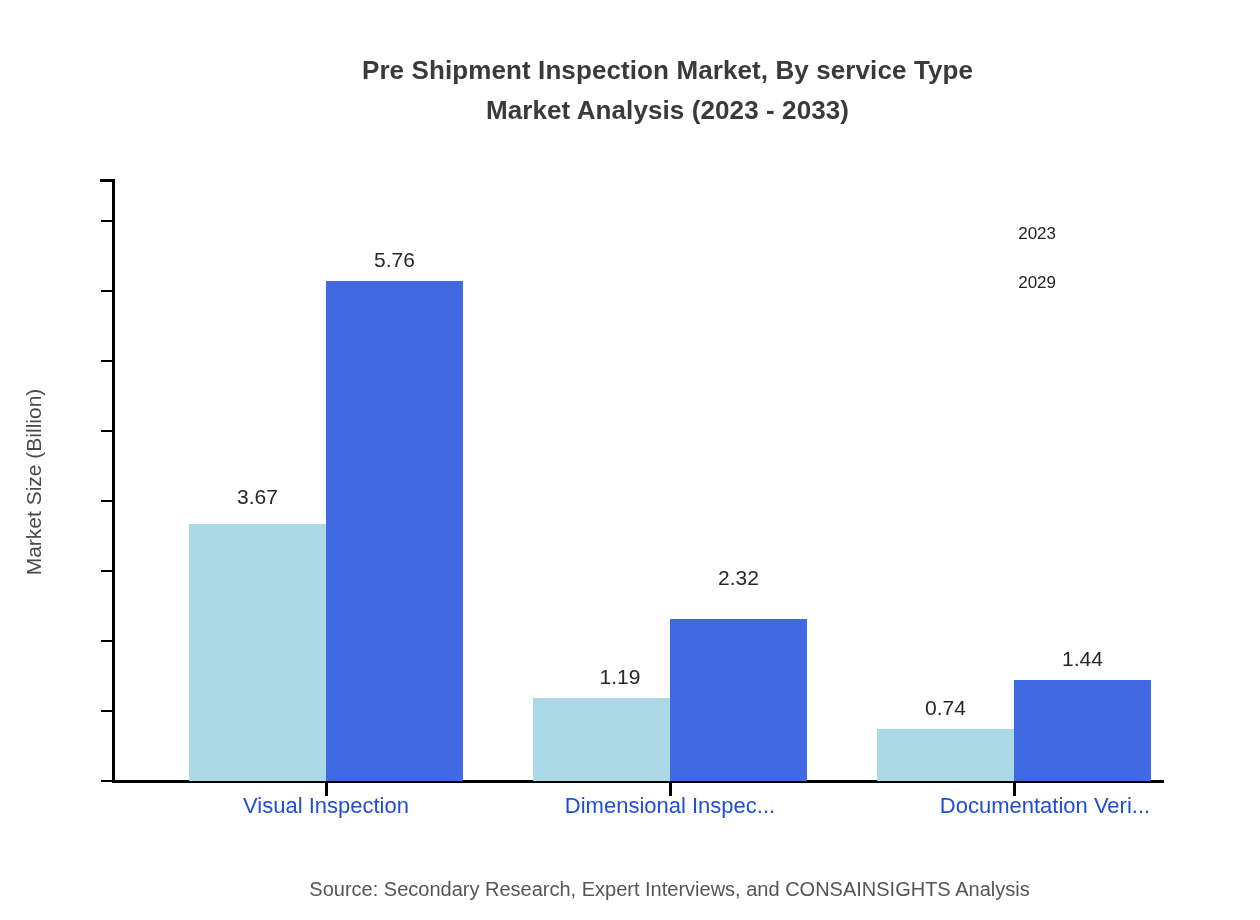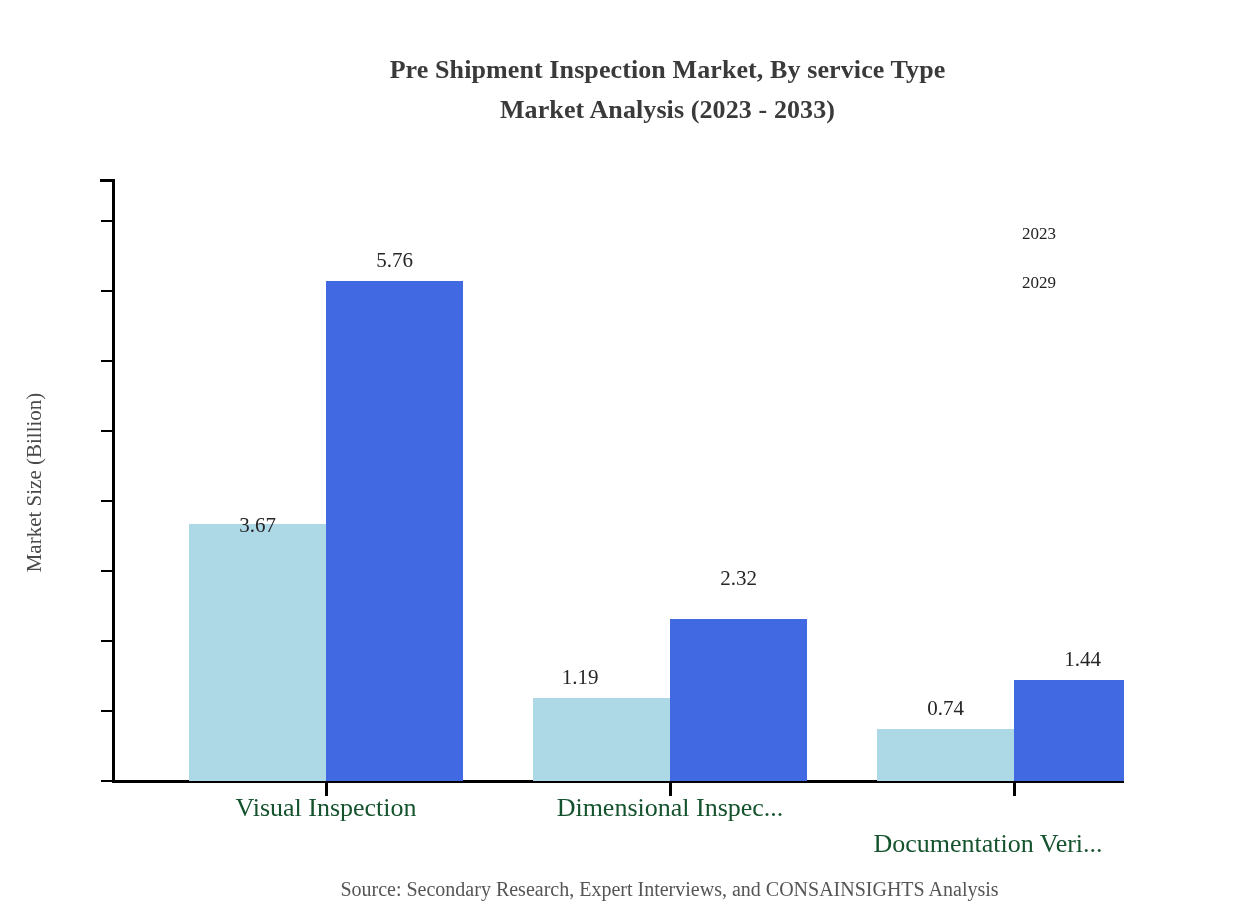--- a/index.html
+++ b/index.html
@@ -6,21 +6,22 @@
     margin: 0;
     padding: 0;
     background: #ffffff;
   }
   #root {
     position: relative;
     width: 1124px;
     height: 920px;
     background: #ffffff;
     overflow: hidden;
-    font-family: Liberation Serif, serif;
+    font-family: Liberation Sans, sans-serif;
+    padding-left: 40px;
   }
 
   
   .title-block {
     position: absolute;
     left: 0;
     top: 50px;
     width: 1335px;
     text-align: center;
     font-size: 26px;
@@ -101,22 +102,22 @@
   .xtick {
     position: absolute;
     top: 783px;
     width: 3px;
     height: 13px;
     background: #000000;
   }
   .xtick-label {
     position: absolute;
     top: 793px;
-    font-size: 26px;
-    color: #14532d;
+    font-size: 22px;
+    color: #1d4ed8;
     text-align: center;
     white-space: nowrap;
     transform: translateX(-50%);
   }
 
   
   .bar {
     position: absolute;
     bottom: 139px;   
   }
@@ -201,27 +202,27 @@
       <div class="ytick-label" style="top: 361px;">6</div>
       <div class="ytick" style="top: 290px;"></div>
       <div class="ytick-label" style="top: 291px;">7</div>
       <div class="ytick" style="top: 220px;"></div>
       <div class="ytick-label" style="top: 221px;">8</div>
       <div class="xtick" style="left: 325px;"></div>
       <div class="xtick-label" style="left: 326px;">Visual Inspection</div>
       <div class="xtick" style="left: 669px;"></div>
       <div class="xtick-label" style="left: 670px;">Dimensional Inspec...</div>
       <div class="xtick" style="left: 1013px;"></div>
-      <div class="xtick-label" style="left: 988px; margin-top: 36px;">Documentation Veri...</div>
+      <div class="xtick-label" style="left: 1045px;">Documentation Veri...</div>
       <div class="bar" style="left: 189px; width: 137px; height: 256.9px; background-color: rgb(173, 216, 230);"></div>
-      <div class="bar-label" style="left: 257.5px; top: 513px;">3.67</div>
+      <div class="bar-label" style="left: 257.5px; top: 485px;">3.67</div>
       <div class="bar" style="left: 326px; width: 137px; height: 500.5px; background-color: rgb(65, 105, 225);"></div>
       <div class="bar-label" style="left: 394.5px; top: 247.5px;">5.76</div>
       <div class="bar" style="left: 533px; width: 137px; height: 83.3px; background-color: rgb(173, 216, 230);"></div>
-      <div class="bar-label" style="left: 580px; top: 664.7px;">1.19</div>
+      <div class="bar-label" style="left: 620px; top: 664.7px;">1.19</div>
       <div class="bar" style="left: 670px; width: 137px; height: 162.4px; background-color: rgb(65, 105, 225);"></div>
       <div class="bar-label" style="left: 738.5px; top: 566px;">2.32</div>
       <div class="bar" style="left: 877px; width: 137px; height: 51.8px; background-color: rgb(173, 216, 230);"></div>
       <div class="bar-label" style="left: 945.5px; top: 696.2px;">0.74</div>
       <div class="bar" style="left: 1014px; width: 137px; height: 100.8px; background-color: rgb(65, 105, 225);"></div>
       <div class="bar-label" style="left: 1082.5px; top: 647.2px;">1.44</div>
     </div>
 
   <div class="legend" id="legend">
       <div class="legend-row">

